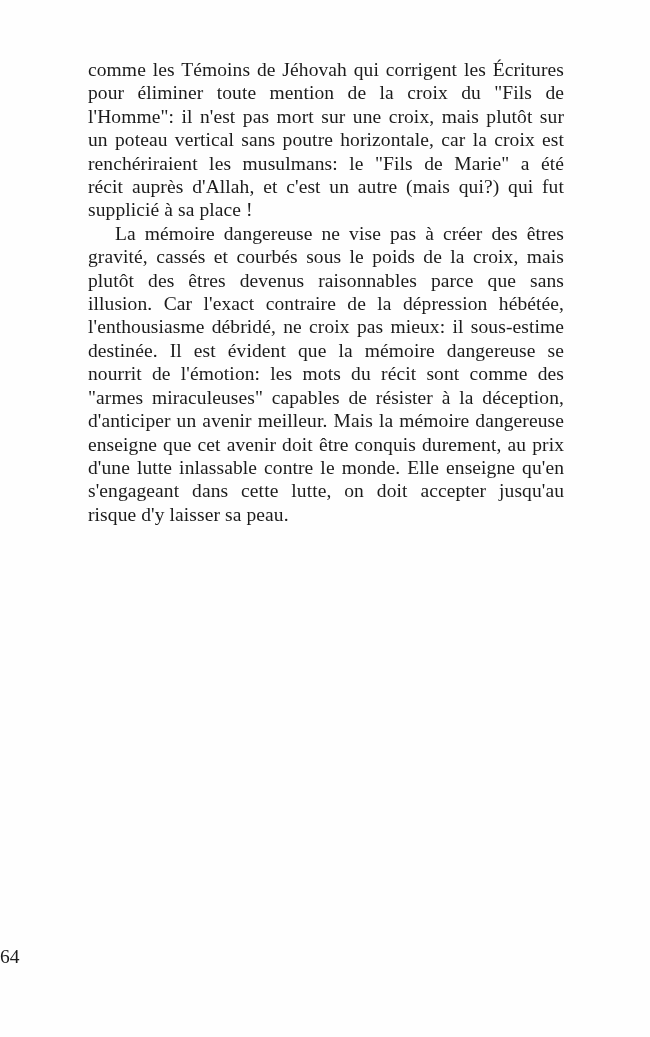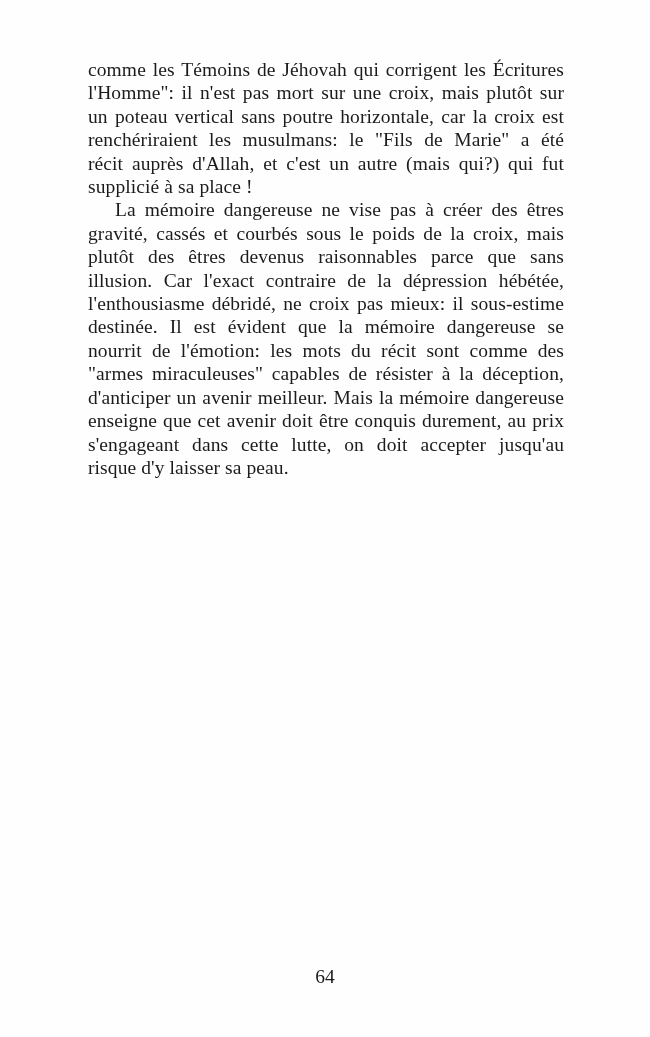--- a/index.html
+++ b/index.html
@@ -38,48 +38,48 @@
     text-align-last: left;
   }
   .line.indent {
     padding-left: 27px;
   }
   .page-number {
     position: absolute;
     left: 0;
     top: 946px;
     width: 650px;
-    text-align: center;
     font-size: 19.5px;
     color: #1b1b1b;
-    margin-top: 20px;
   }
 </style>
 </head>
 <body>
 
 <div class="page">
   <div class="text-block">
       <div class="paragraph">
         <div class="line">comme les Témoins de Jéhovah qui corrigent les Écritures</div>
+        <div class="line">pour éliminer toute mention de la croix du "Fils de</div>
         <div class="line">l'Homme": il n'est pas mort sur une croix, mais plutôt sur</div>
         <div class="line">un poteau vertical sans poutre horizontale, car la croix est</div>
         <div class="line">renchériraient les musulmans: le "Fils de Marie" a été</div>
         <div class="line">récit auprès d'Allah, et c'est un autre (mais qui?) qui fut</div>
         <div class="line para-end">supplicié à sa place !</div>
       </div>
       <div class="paragraph">
         <div class="line indent">La mémoire dangereuse ne vise pas à créer des êtres</div>
         <div class="line">gravité, cassés et courbés sous le poids de la croix, mais</div>
         <div class="line">plutôt des êtres devenus raisonnables parce que sans</div>
         <div class="line">illusion. Car l'exact contraire de la dépression hébétée,</div>
         <div class="line">l'enthousiasme débridé, ne croix pas mieux: il sous-estime</div>
         <div class="line">destinée. Il est évident que la mémoire dangereuse se</div>
         <div class="line">nourrit de l'émotion: les mots du récit sont comme des</div>
         <div class="line">"armes miraculeuses" capables de résister à la déception,</div>
         <div class="line">d'anticiper un avenir meilleur. Mais la mémoire dangereuse</div>
         <div class="line">enseigne que cet avenir doit être conquis durement, au prix</div>
+        <div class="line">d'une lutte inlassable contre le monde. Elle enseigne qu'en</div>
         <div class="line">s'engageant dans cette lutte, on doit accepter jusqu'au</div>
         <div class="line para-end">risque d'y laisser sa peau.</div>
       </div>
     </div>
   <div class="page-number">64</div>
 </div>
 
 </body></html>

